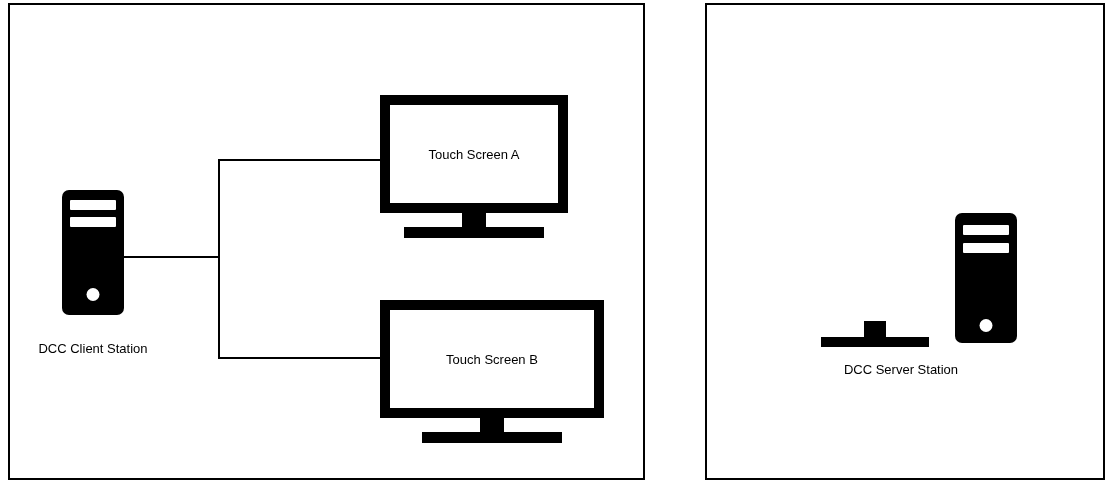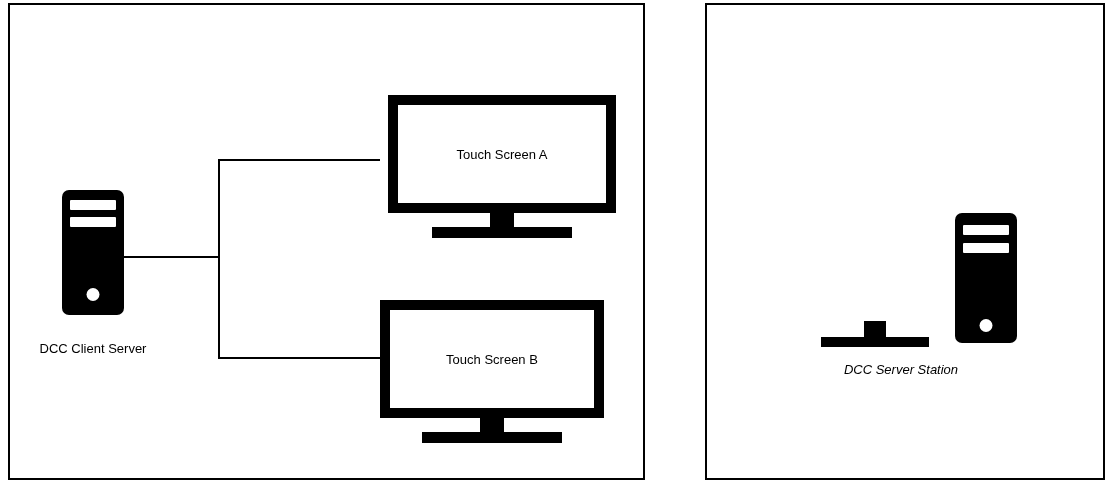--- a/index.html
+++ b/index.html
@@ -61,21 +61,21 @@
     width: 13px;
     height: 13px;
     border-radius: 50%;
     background: #ffffff;
     top: 98px;
   }
   .tower-server .power { top: 106px; }
 
   
   .monitor { position: absolute; }
-  .monitor-a { left: 388px; top: 95px;  width: 228px; height: 143px; }
+  .monitor-a { left: 380px; top: 95px;  width: 188px; height: 143px; }
   .monitor-b { left: 380px; top: 300px; width: 188px; height: 143px; padding-left: 36px; }
   .monitor-server { left: 805px; top: 213px; width: 140px; height: 134px; }
 
   .monitor .body {
     position: absolute;
     left: 0; top: 0;
     width: 100%;
     box-sizing: border-box;
     border: 10px solid #000000;
     background: #ffffff;
@@ -109,42 +109,42 @@
   .monitor-server .base { top: 124px; width: 108px; height: 10px; }
 
   
   .caption {
     position: absolute;
     font-size: 13px;
     color: #000000;
     text-align: center;
   }
   .caption-client { left: 18px;  top: 341px; width: 150px; }
-  .caption-server { left: 816px; top: 362px; width: 170px; font-style: italic; }
+  .caption-server { left: 816px; top: 362px; width: 170px; }
 </style>
 </head>
 <body>
 
 <div class="page">
 
   <div class="panel panel-left"></div>
 
   <div class="panel panel-right"></div>
 
   <div class="line line-tower-out"></div>
   <div class="line line-vertical"></div>
   <div class="line line-top"></div>
   <div class="line line-bottom"></div>
 
   <div class="tower tower-client">
     <div class="slot slot-1"></div>
     <div class="slot slot-2"></div>
     <div class="power"></div>
   </div>
-  <div class="caption caption-client">DCC Client Server</div>
+  <div class="caption caption-client">DCC Client Station</div>
 
   <div class="monitor monitor-a">
     <div class="body">
       <span class="screen-text">Touch Screen A</span>
     </div>
     <div class="neck"></div>
     <div class="base"></div>
   </div>
 
   <div class="monitor monitor-b">

